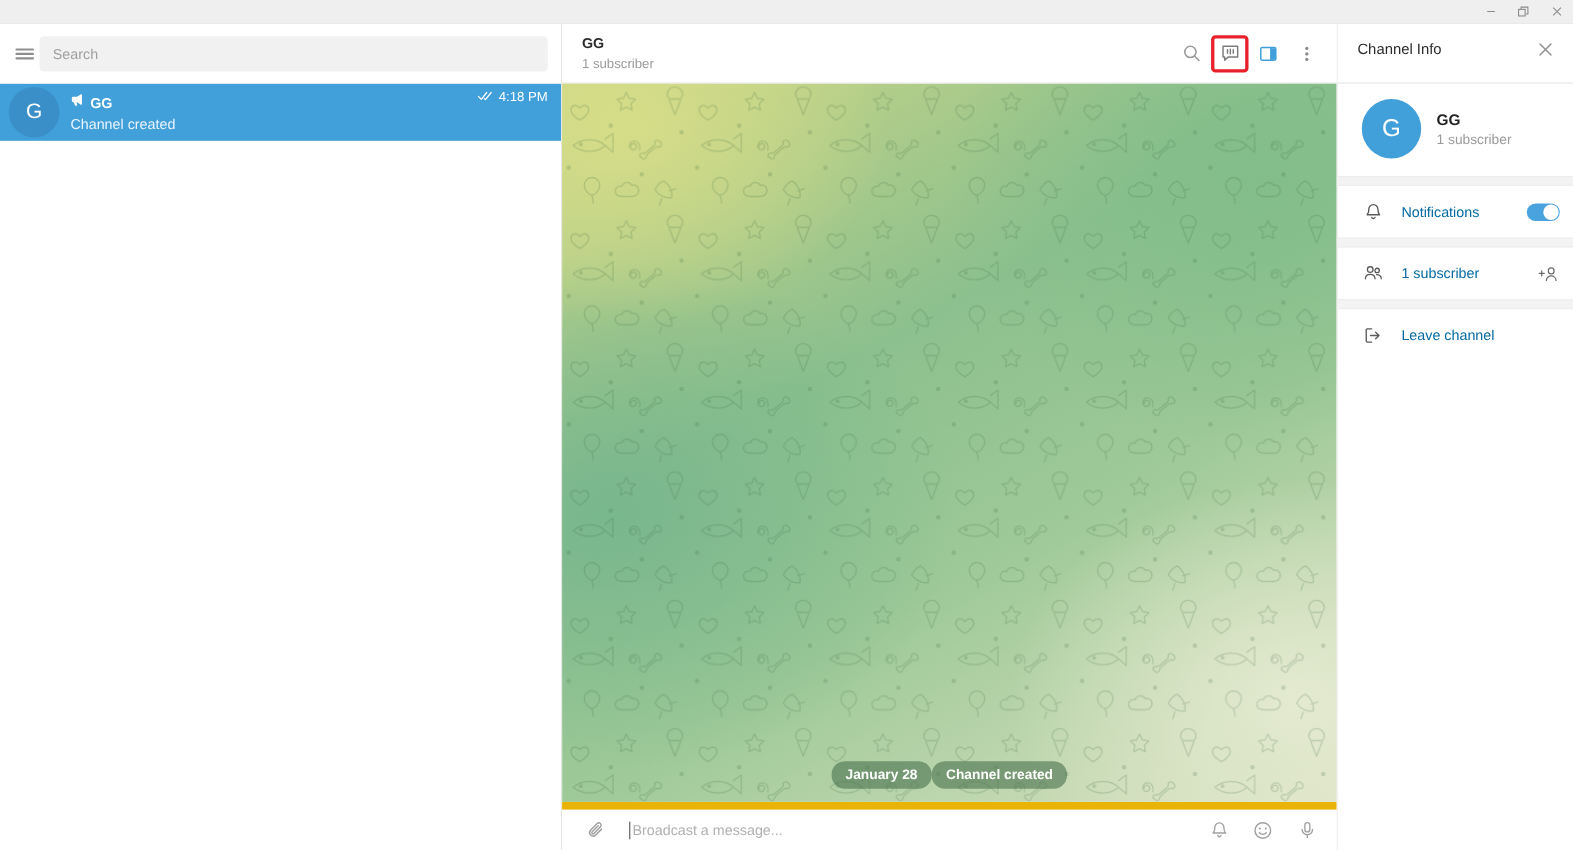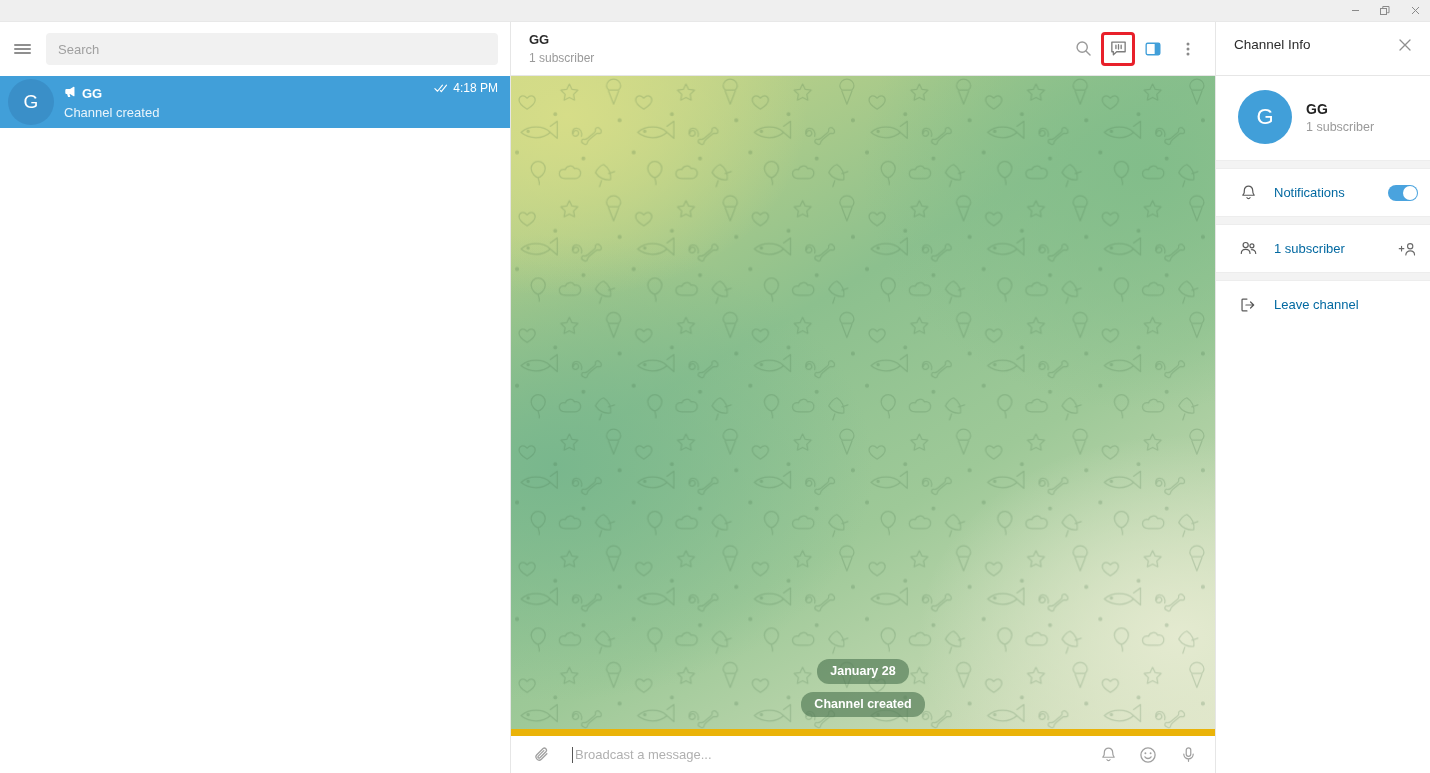--- a/index.html
+++ b/index.html
@@ -32,21 +32,21 @@
 
   
   .leftcol {
     width: 511px; flex: 0 0 511px;
     background: #ffffff;
     border-right: 1px solid #e6e6e6;
     display: flex; flex-direction: column;
   }
   .searchbar {
     height: 54px; flex: 0 0 54px;
-    display: flex; align-items: center; gap: 10px;
+    display: flex; align-items: center; 
     padding: 0 12px 0 8px;
   }
   .hamburger {
     width: 28px; height: 28px;
     display: flex; align-items: center; justify-content: center;
     color: #8a8a8a; border-radius: 4px;
   }
   .hamburger .bars { width: 17px; }
   .hamburger .bars i {
     display: block; height: 2px; background: #8f8f8f;
@@ -124,21 +124,21 @@
   .bg-gradient {
     position: absolute; inset: 0;
     background:
       radial-gradient(ellipse 55% 45% at 8% 6%,  #d6dd88 0%, rgba(214,221,136,0) 62%),
       radial-gradient(ellipse 60% 50% at 95% 86%, #e4ead0 0%, rgba(228,234,208,0) 62%),
       radial-gradient(ellipse 70% 55% at 6% 60%, #79b78d 0%, rgba(121,183,141,0) 65%),
       radial-gradient(ellipse 65% 60% at 90% 14%, #82bd8a 0%, rgba(130,189,138,0) 62%),
       linear-gradient(150deg, #cdd786 0%, #8cc08e 38%, #9ec998 62%, #dde3c4 100%);
   }
   .bg-pattern { position: absolute; inset: 0; opacity: .34; }
-  .msgstack { position: relative; z-index: 2; display: flex; flex-direction: column; align-items: center; gap: 8px; }
+  .msgstack { position: relative; z-index: 2; display: flex; flex-direction: row; align-items: flex-end; gap: 0; }
   .servicebubble {
     background: rgba(76,116,80,0.62);
     color: #ffffff;
     font-size: 12.5px; font-weight: bold;
     border-radius: 12px;
     padding: 4px 13px 5px;
     line-height: 16px;
   }
 
   

